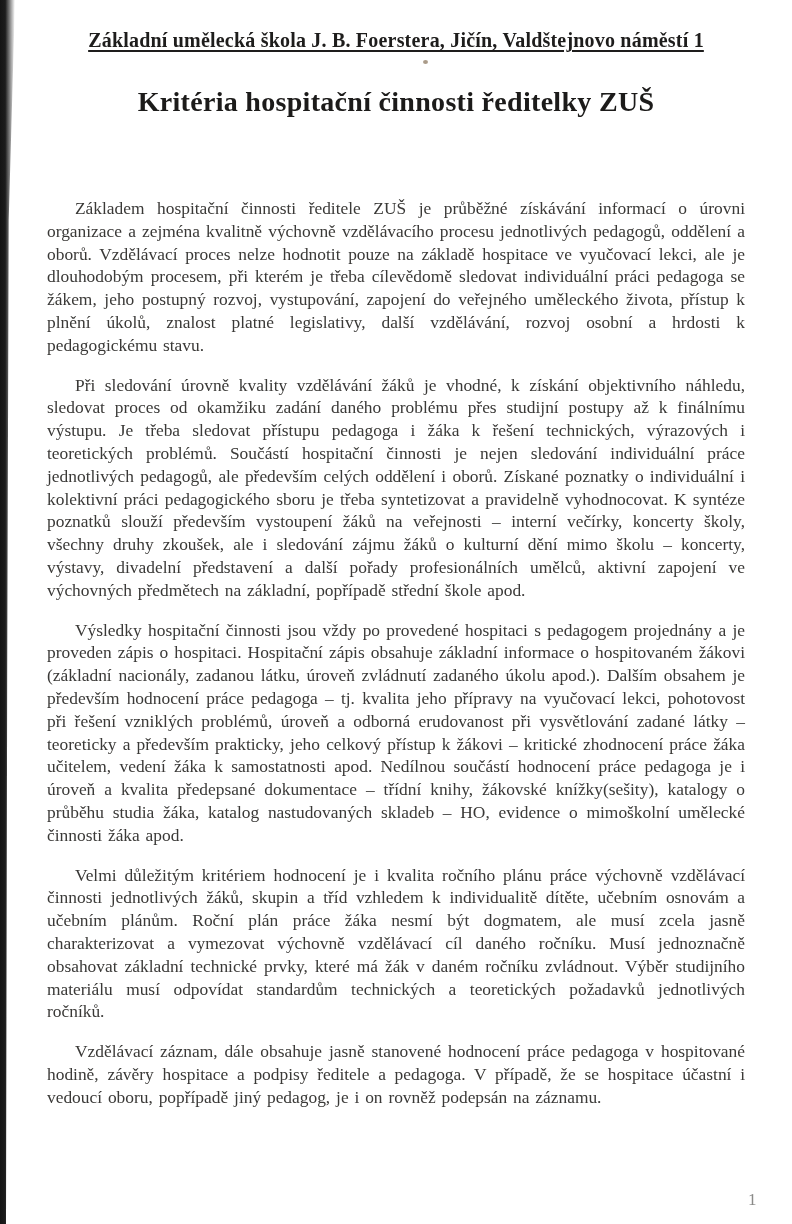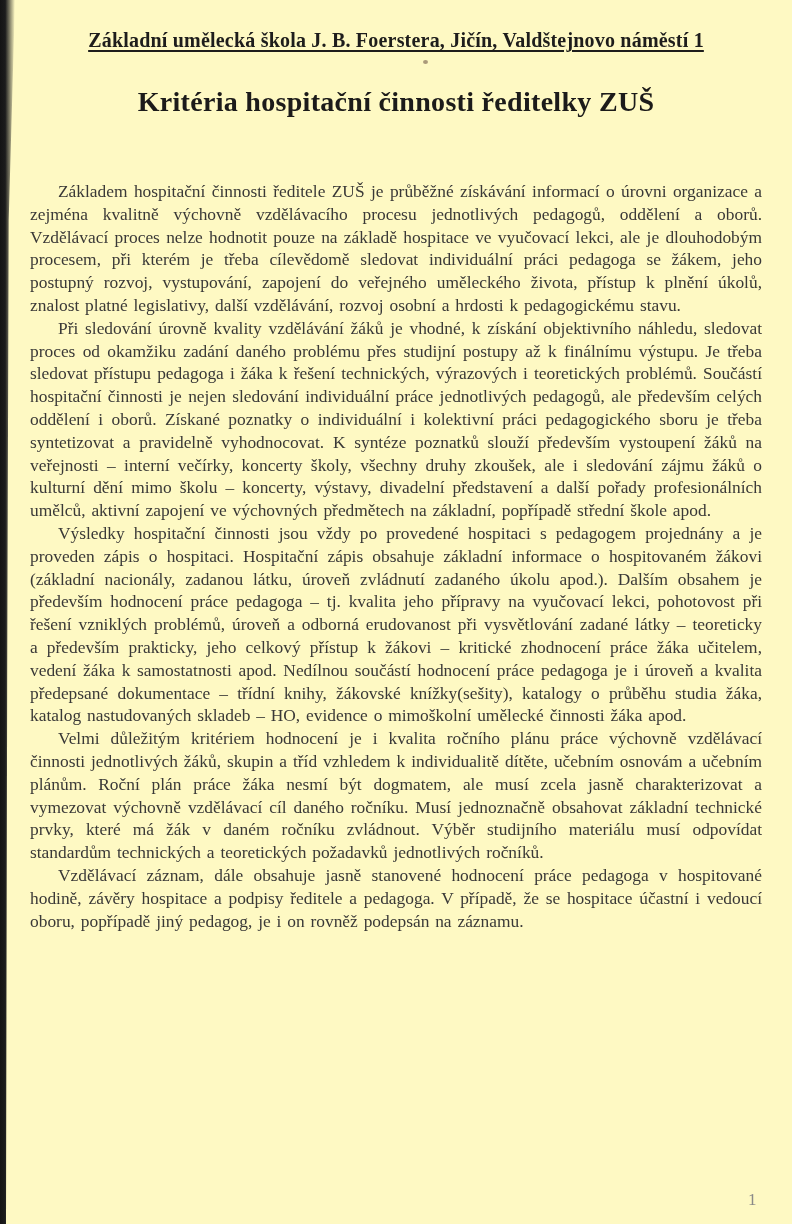--- a/index.html
+++ b/index.html
@@ -4,21 +4,21 @@
 <style>
   html, body {
     margin: 0;
     padding: 0;
     background: #e8e8e8;
   }
   .page {
     position: relative;
     width: 792px;
     height: 1224px;
-    background: #fef9c3;
+    background: #ffffff;
     font-family: "Liberation Serif", "DejaVu Serif", serif;
     color: #333231;
     overflow: hidden;
   }
   
   .scan-edge {
     position: absolute;
     left: 0;
     top: 0;
     width: 15px;
@@ -67,21 +67,21 @@
     top: 180px;
     left: 30px;
     width: 732px;
     font-size: 17.4px;
     line-height: 22.8px;
     text-align: justify;
     color: #3a3937;
     word-spacing: 1.5px;
   }
   .doc-body p {
-    margin: 0;
+    margin: 17px;
     text-indent: 28px;
   }
   .page-number {
     position: absolute;
     left: 748px;
     top: 1190px;
     font-size: 17px;
     color: #8a8a88;
   }
 </style>

